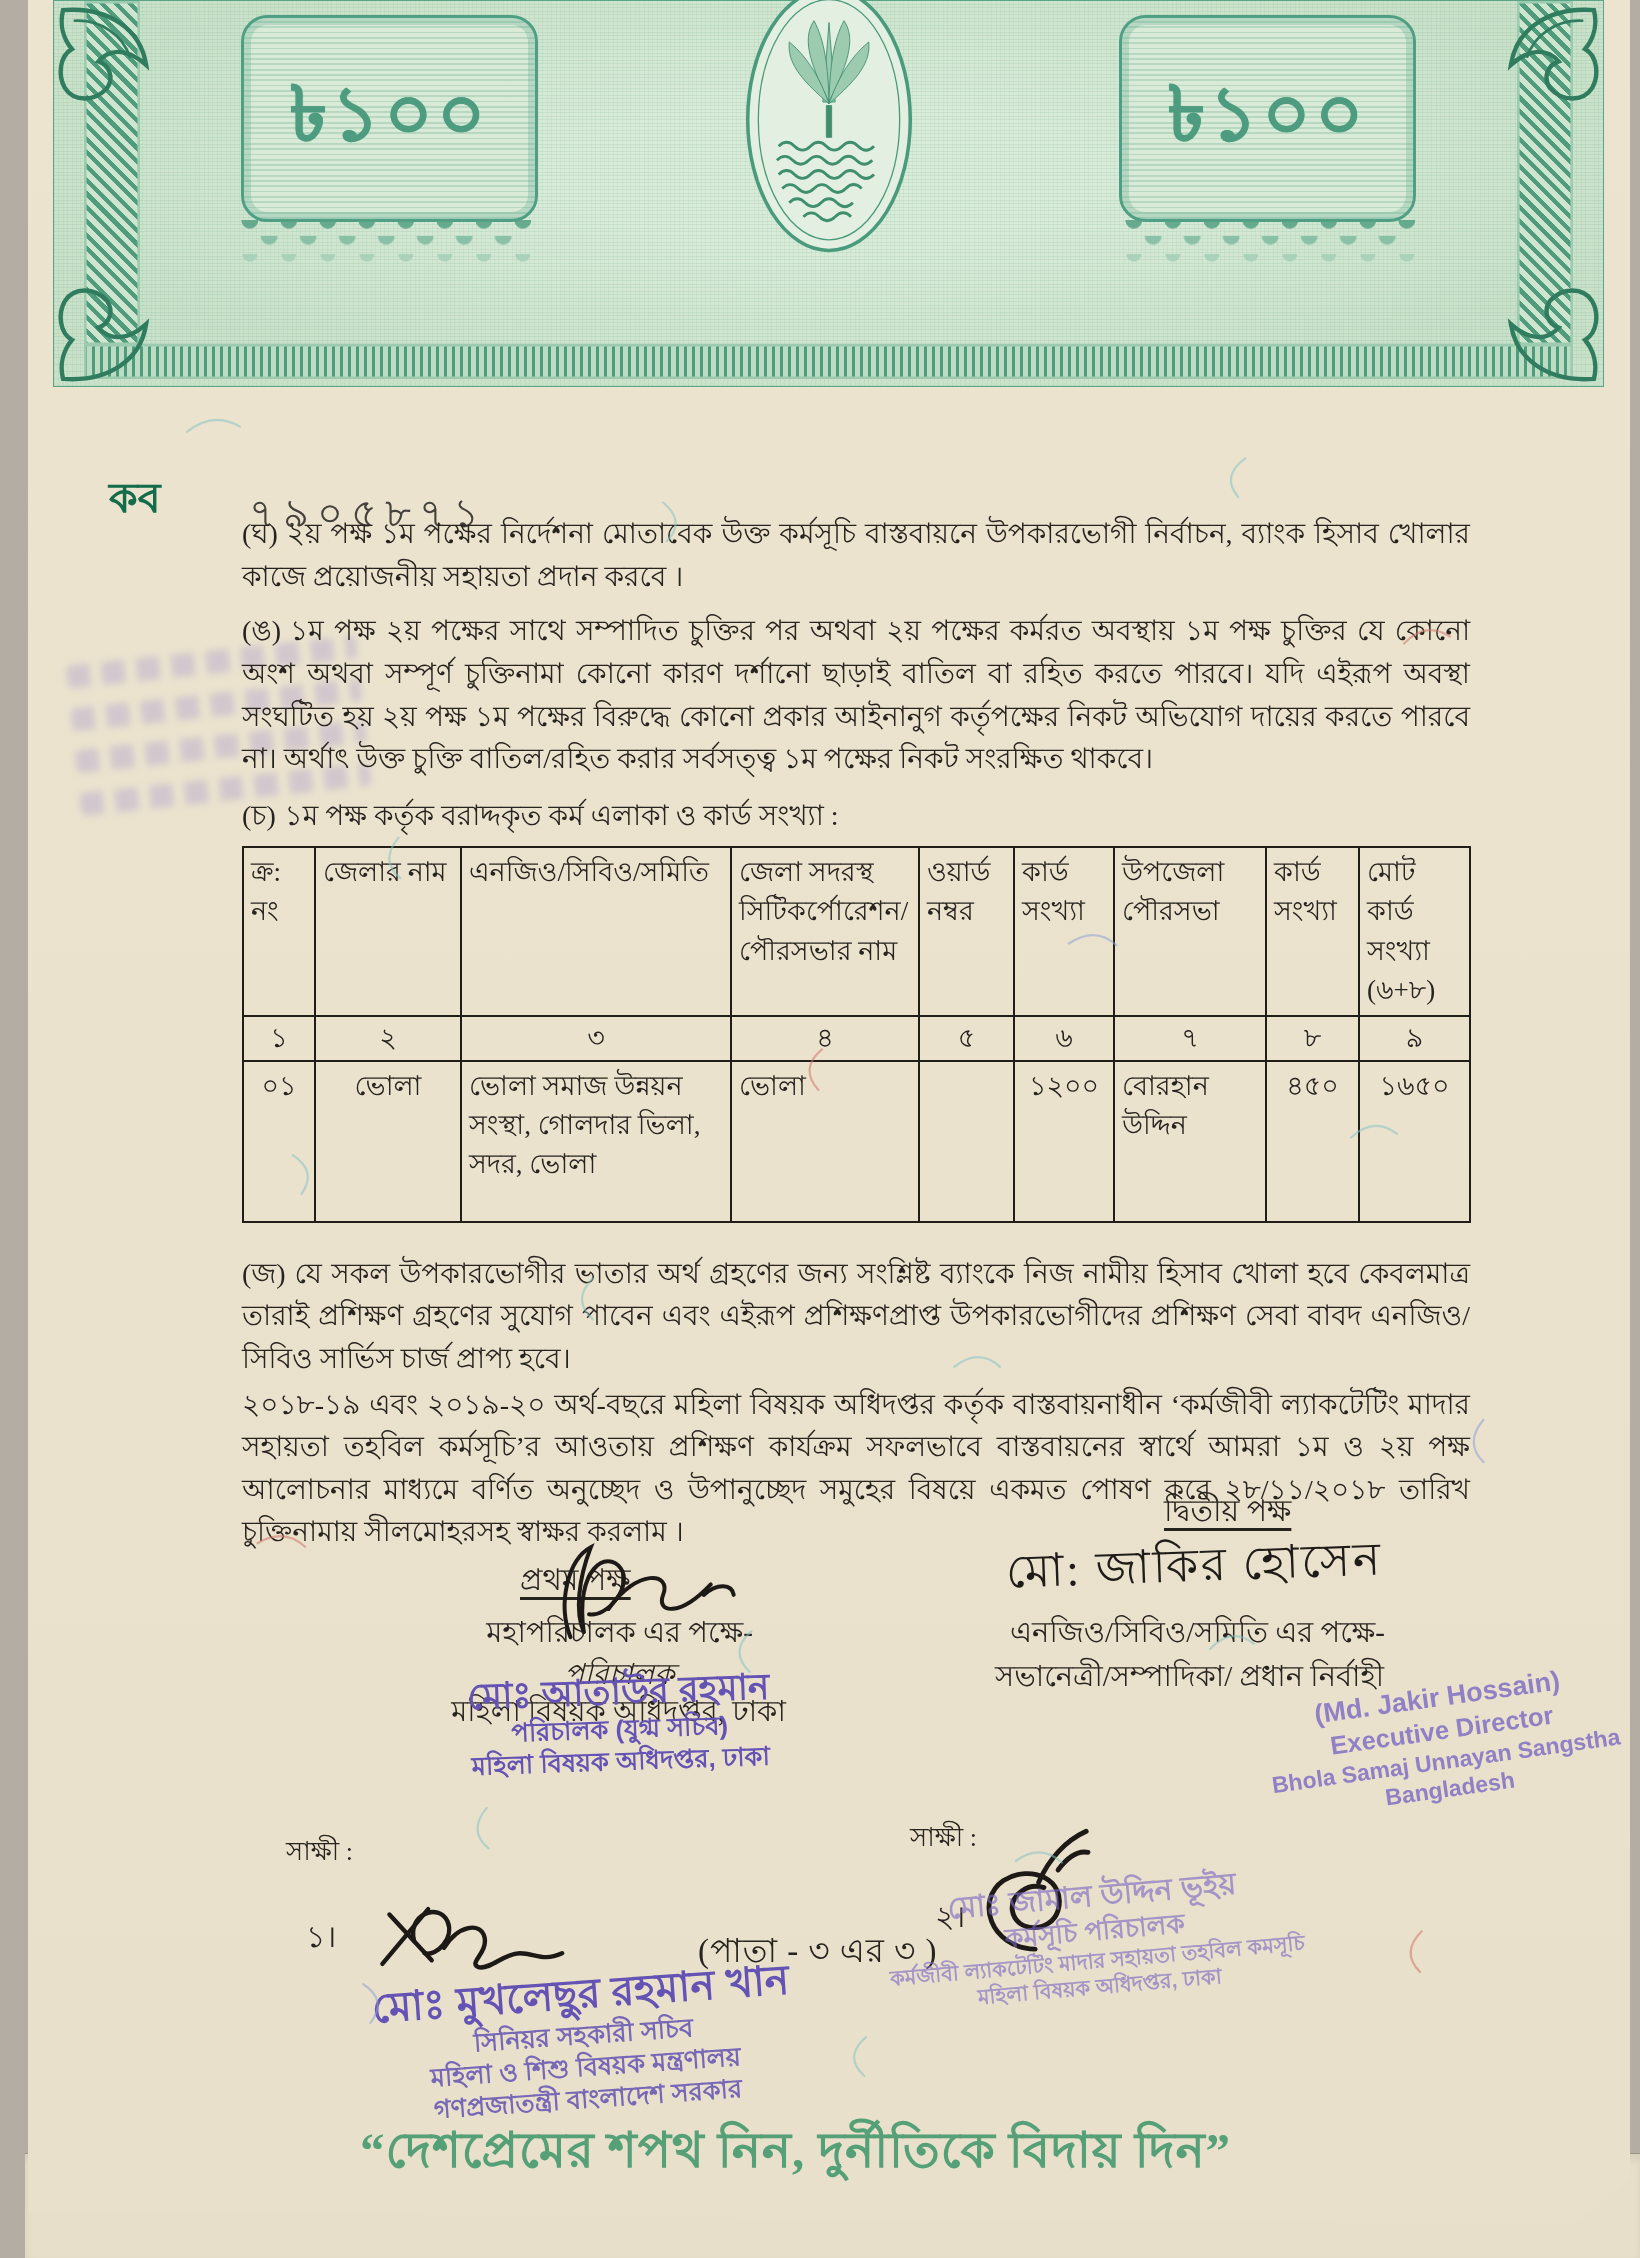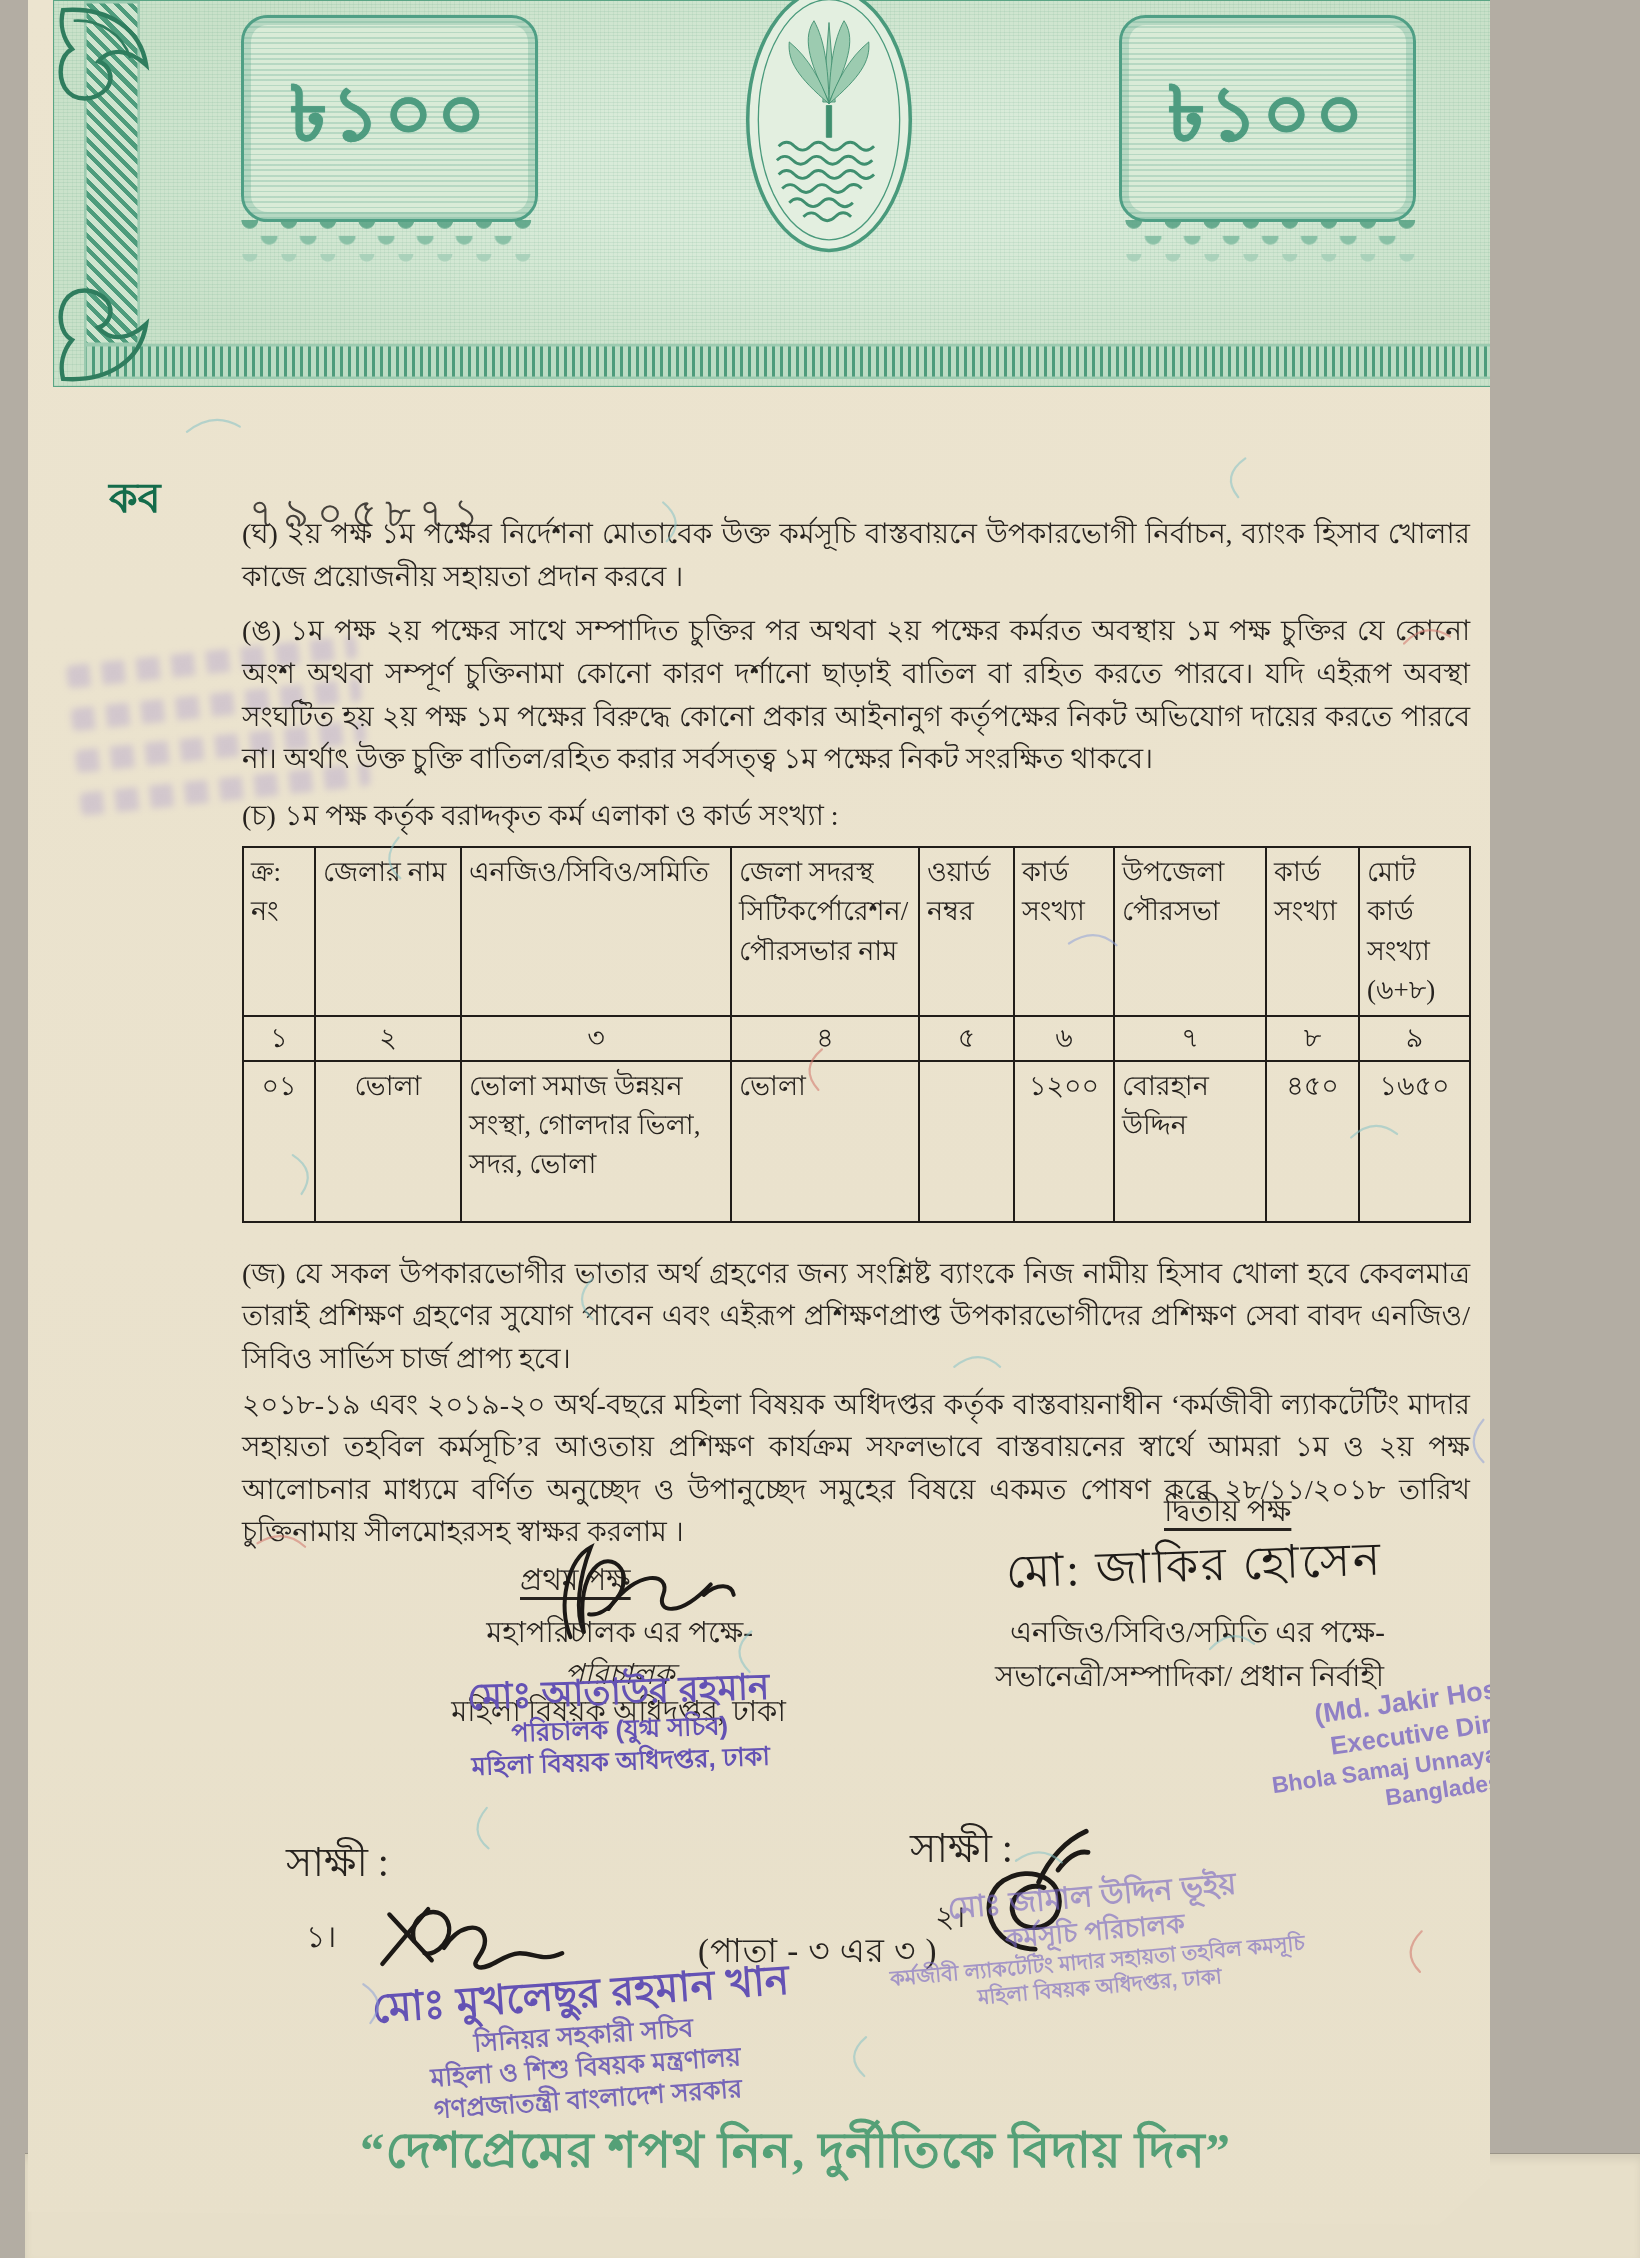--- a/index.html
+++ b/index.html
@@ -8,21 +8,21 @@
     background:#b3ada3;
     font-family:"Liberation Serif","DejaVu Serif",serif;
   }
   
   .under-sheet{
     position:absolute;left:25px;right:0;top:2153px;bottom:0;
     background:#e7dfc9;border-top:0.9px solid #9a9488;
     box-shadow:inset 0 5.3px 8.8px rgba(0,0,0,.08);
   }
   .paper{
-    position:absolute;left:28px;top:0;width:1462px;height:2227px;
+    position:absolute;left:28px;top:0;width:1602px;height:2227px;
     background:linear-gradient(180deg,#ece4cf 0%,#eae2cd 55%,#e8e0ca 100%);
     clip-path:polygon(0 0,100% 0,100% 97.8%,96.5% 99.9%,0 99.3%);
     box-shadow:-6.2px 0 8px rgba(0,0,0,.28);
   }
   
   .stamp-panel{
     position:absolute;left:25px;top:0;width:1549px;height:385px;
     background:
       repeating-linear-gradient(0deg,rgba(63,143,106,.10) 0 0.9px,transparent 0.9px 3.5px),
       repeating-linear-gradient(90deg,rgba(63,143,106,.07) 0 0.9px,transparent 0.9px 4.4px),
@@ -116,21 +116,21 @@
   }
   .sig-label{position:absolute;font-size:29px;color:#27231f;text-align:center;line-height:1.45;}
   .handwriting{position:absolute;color:#1e1b18;}
   .hand-name{font-size:46px;transform:rotate(-2deg);letter-spacing:2.6px;font-weight:500;}
   .stamp{
     position:absolute;text-align:center;color:#6452b4;font-family:"Liberation Sans","DejaVu Sans",sans-serif;
     font-weight:bold;line-height:1.25;
   }
   .stamp .big{font-size:36px;display:block;}
   .stamp .sm{font-size:25.6px;display:block;font-weight:600;}
-  .witness-label{position:absolute;font-size:40px;color:#27231f;}
+  .witness-label{position:absolute;font-size:26px;color:#27231f;}
   .witness-num{position:absolute;font-size:30px;color:#27231f;}
   .page-note{position:absolute;font-size:33px;color:#27231f;letter-spacing:0.9px;}
   .slogan{
     position:absolute;left:0;width:1535px;top:2113px;text-align:center;
     font-size:49px;font-weight:bold;color:#55a077;letter-spacing:0.9px;
   }
   .bleed{
     position:absolute;left:49px;top:631px;width:291px;height:265px;opacity:.25;
     filter:blur(3.5px);transform:rotate(-6deg);
     color:#7a68c4;font-size:30px;font-weight:bold;line-height:1.9;overflow:hidden;

